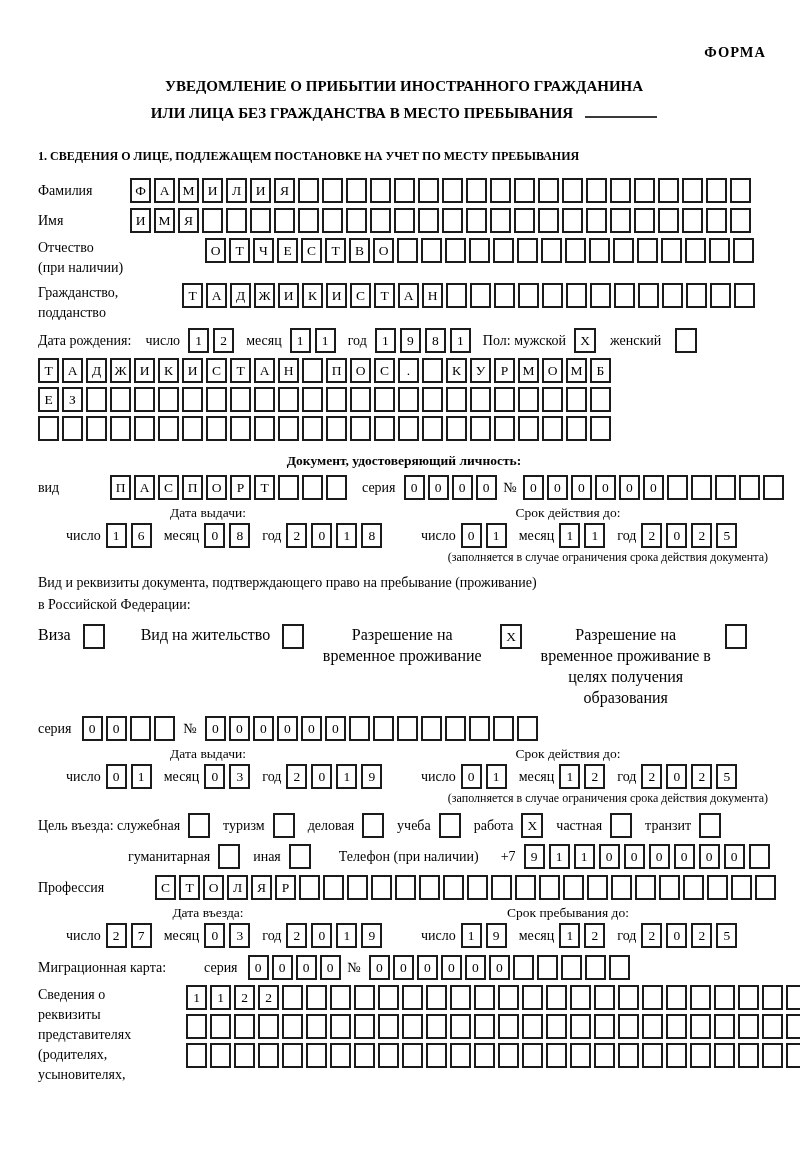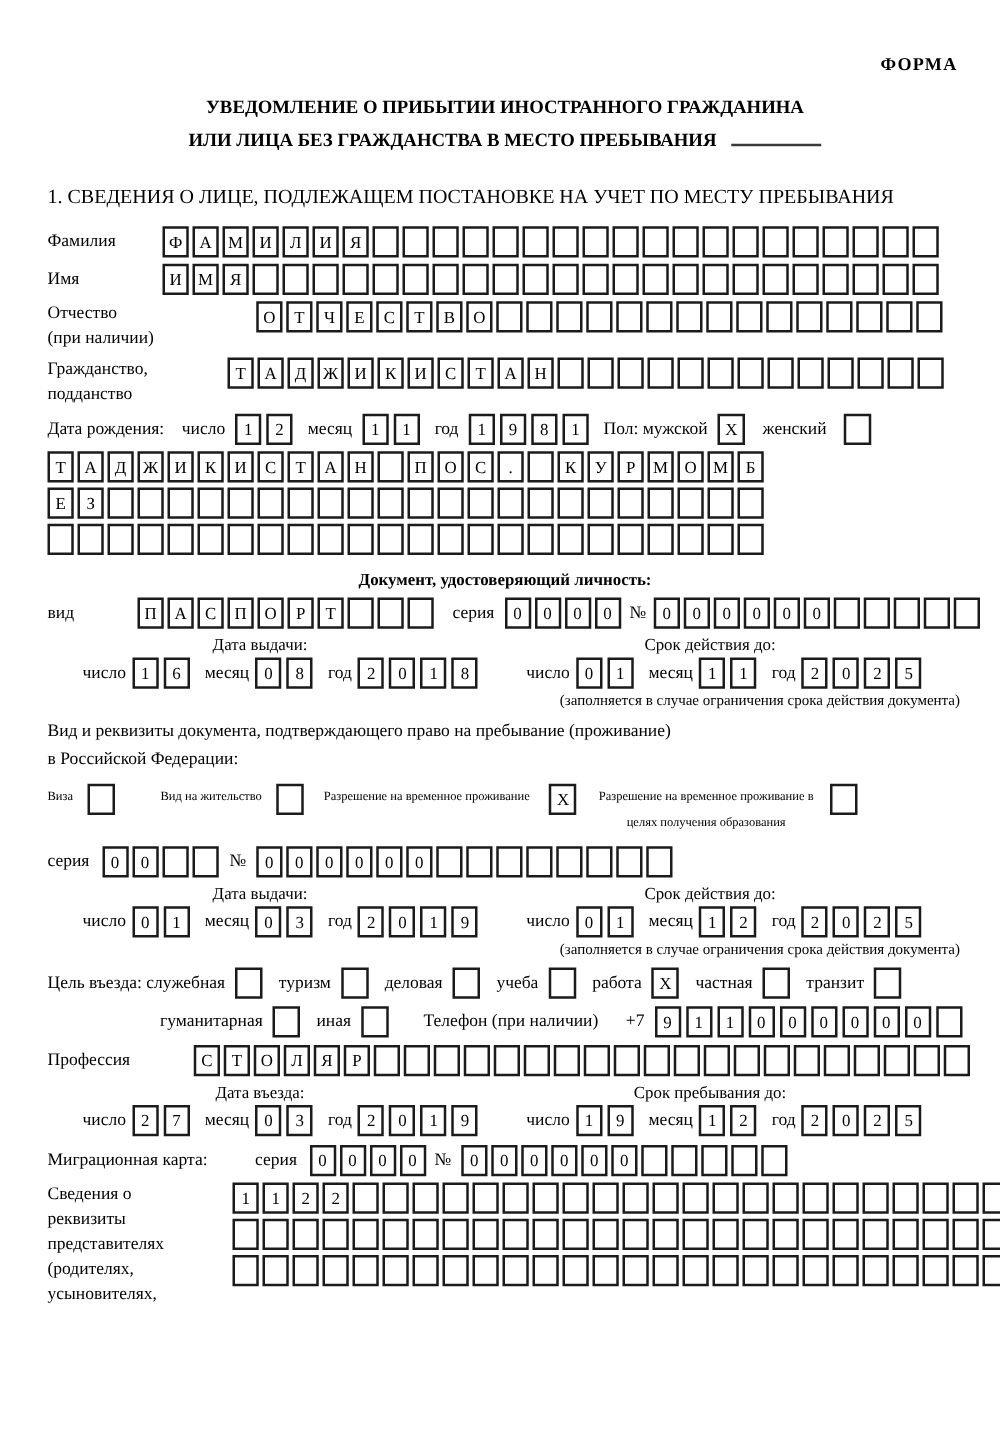--- a/index.html
+++ b/index.html
@@ -7,21 +7,21 @@
     position:relative; width:800px; height:1163px; box-sizing:border-box;
     background:#ffffff; color:#000;
     font-family:"Liberation Serif","DejaVu Serif",serif;
     padding:32px 30px 0 38px; overflow:hidden; font-size:14px;
   }
   .hdr { margin-left:auto; width:192px; font-size:13px; line-height:20px; }
   .hdr .grp2 { margin-top:3px; }
   .forma { text-align:right; font-weight:bold; font-size:14.5px; margin-top:12px; letter-spacing:1px; padding-right:4px; }
   .title { text-align:center; font-weight:bold; font-size:15px; line-height:27px; margin-top:12px; }
   .t-ul { display:inline-block; width:72px; height:0.55em; border-bottom:2.5px solid #3a3a3a; margin-left:12px; }
-  .sec1 { font-weight:normal; font-size:16px; margin-top:22px; white-space:nowrap; }
+  .sec1 { font-weight:bold; font-size:12px; margin-top:22px; white-space:nowrap; }
 
   .cells { display:inline-flex; flex-wrap:nowrap; }
   .cell {
     display:inline-block; box-sizing:border-box; flex:0 0 auto;
     width:21px; height:25px; border:2px solid #1b1b1b; margin-right:3px;
     text-align:center; font-size:13.5px; line-height:21px; background:#fff;
   }
   .cbox { margin-right:0; width:22px; }
 
   .row { display:flex; align-items:flex-start; margin-bottom:5px; }
@@ -49,21 +49,21 @@
   .dgroup .cell { margin-right:4px; }
   .g-left { margin-left:28px; width:317px; }
   .g-right { margin-left:38px; }
   .mlbl { margin-left:8px; }
   .datenote { text-align:right; font-size:12px; padding-right:2px; margin-top:2px; }
   .dateblock { margin-bottom:7px; }
 
   .intro { font-size:14px; line-height:22px; margin-top:4px; }
   .ckrow { display:flex; align-items:flex-start; margin-top:8px; margin-bottom:8px; }
   .ckrow .cbox { margin-left:12px; margin-top:0; }
-  .cktext { text-align:center; font-size:10px; line-height:21px; }
+  .cktext { text-align:center; font-size:16px; line-height:21px; }
   .ck2 { margin-left:36px; }
   .ck3 { margin-left:12px; width:172px; }
   .ck4 { margin-left:16px; width:175px; }
 
   .inlinerow { display:flex; align-items:center; margin-bottom:6px; }
   .inlinerow .cbox { margin-left:8px; }
   .opt { margin-left:13px; }
   .purpose2 { margin-left:90px; }
   .phone-cells .cell { margin-right:4px; }
 

